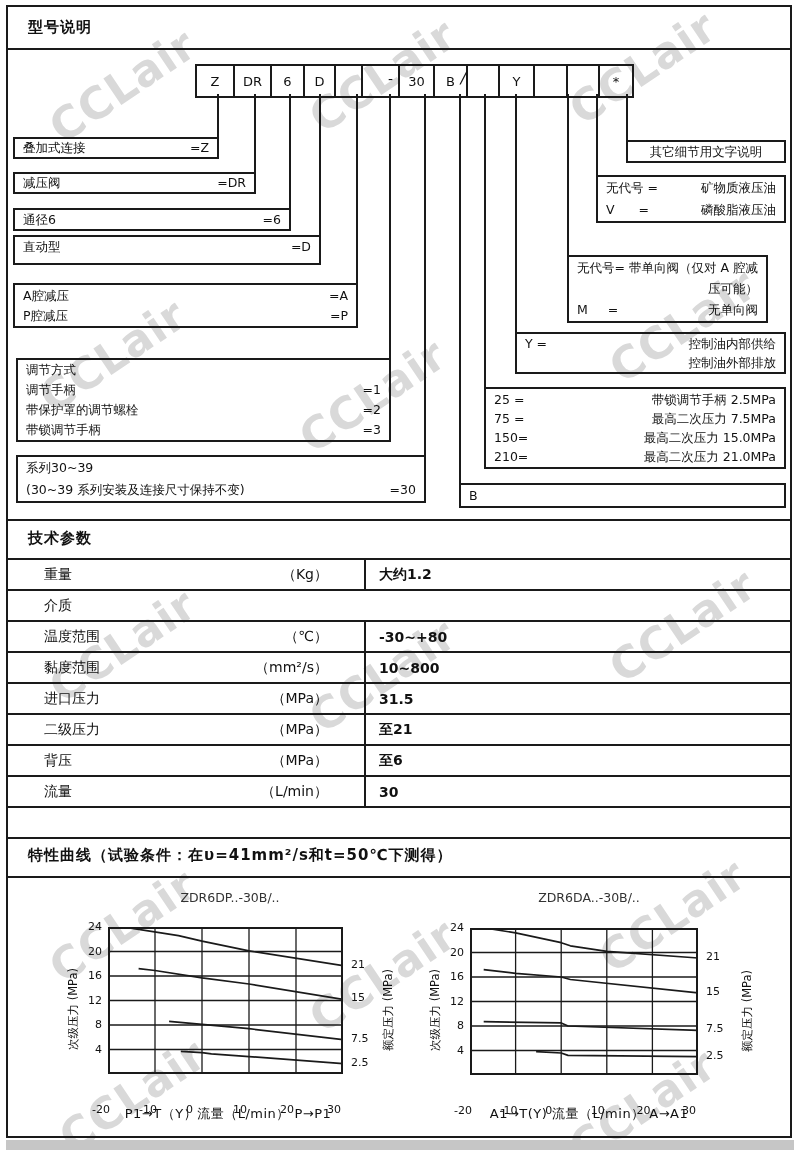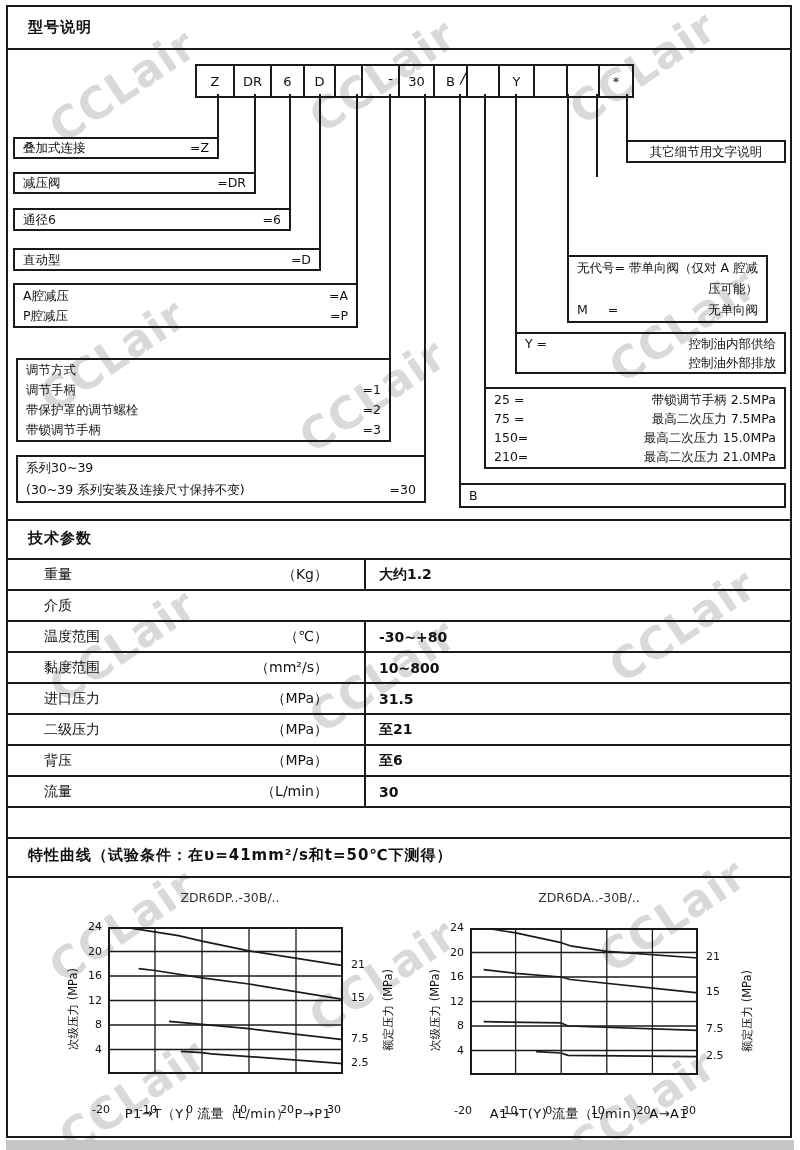--- a/index.html
+++ b/index.html
@@ -113,21 +113,21 @@
         <span>减压阀</span>
         <span class="code">=DR</span>
       </div>
     </div>
     <div class="mbox" style="left:13px;top:208px;width:278px;height:23px">
       <div class="ln" style="line-height:19px">
         <span>通径6</span>
         <span class="code">=6</span>
       </div>
     </div>
-    <div class="mbox" style="left:13px;top:248px;width:308px;height:23px">
+    <div class="mbox" style="left:13px;top:235px;width:308px;height:30px">
       <div class="ln" style="line-height:19px">
         <span>直动型</span>
         <span class="code">=D</span>
       </div>
     </div>
     <div class="mbox" style="left:13px;top:283px;width:345px;height:45px;padding-top:1px">
       <div class="ln" style="line-height:20px">
         <span>A腔减压</span>
         <span class="code">=A</span>
       </div>
@@ -160,20 +160,30 @@
         <span class="code"></span>
       </div>
       <div class="ln" style="line-height:22px">
         <span>(30~39 系列安装及连接尺寸保持不变)</span>
         <span class="code">=30</span>
       </div>
     </div>
 
     <div class="mbox" style="left:626px;top:140px;width:160px;height:23px;text-align:center">
       <div style="line-height:19px">其它细节用文字说明</div>
+    </div>
+    <div class="mbox" style="left:596px;top:175px;width:190px;height:48px">
+      <div class="ln" style="line-height:22px">
+        <span class="code">无代号 =</span>
+        <span class="desc">矿物质液压油</span>
+      </div>
+      <div class="ln" style="line-height:22px">
+        <span class="code">V      =</span>
+        <span class="desc">磷酸脂液压油</span>
+      </div>
     </div>
     <div class="mbox" style="left:567px;top:255px;width:201px;height:68px">
       <div class="ln" style="line-height:21px">
         <span class="code">无代号=</span>
         <span class="desc">带单向阀（仅对 A 腔减</span>
       </div>
       <div class="ln" style="line-height:21px">
         <span class="code"></span>
         <span class="desc">压可能）</span>
       </div>

